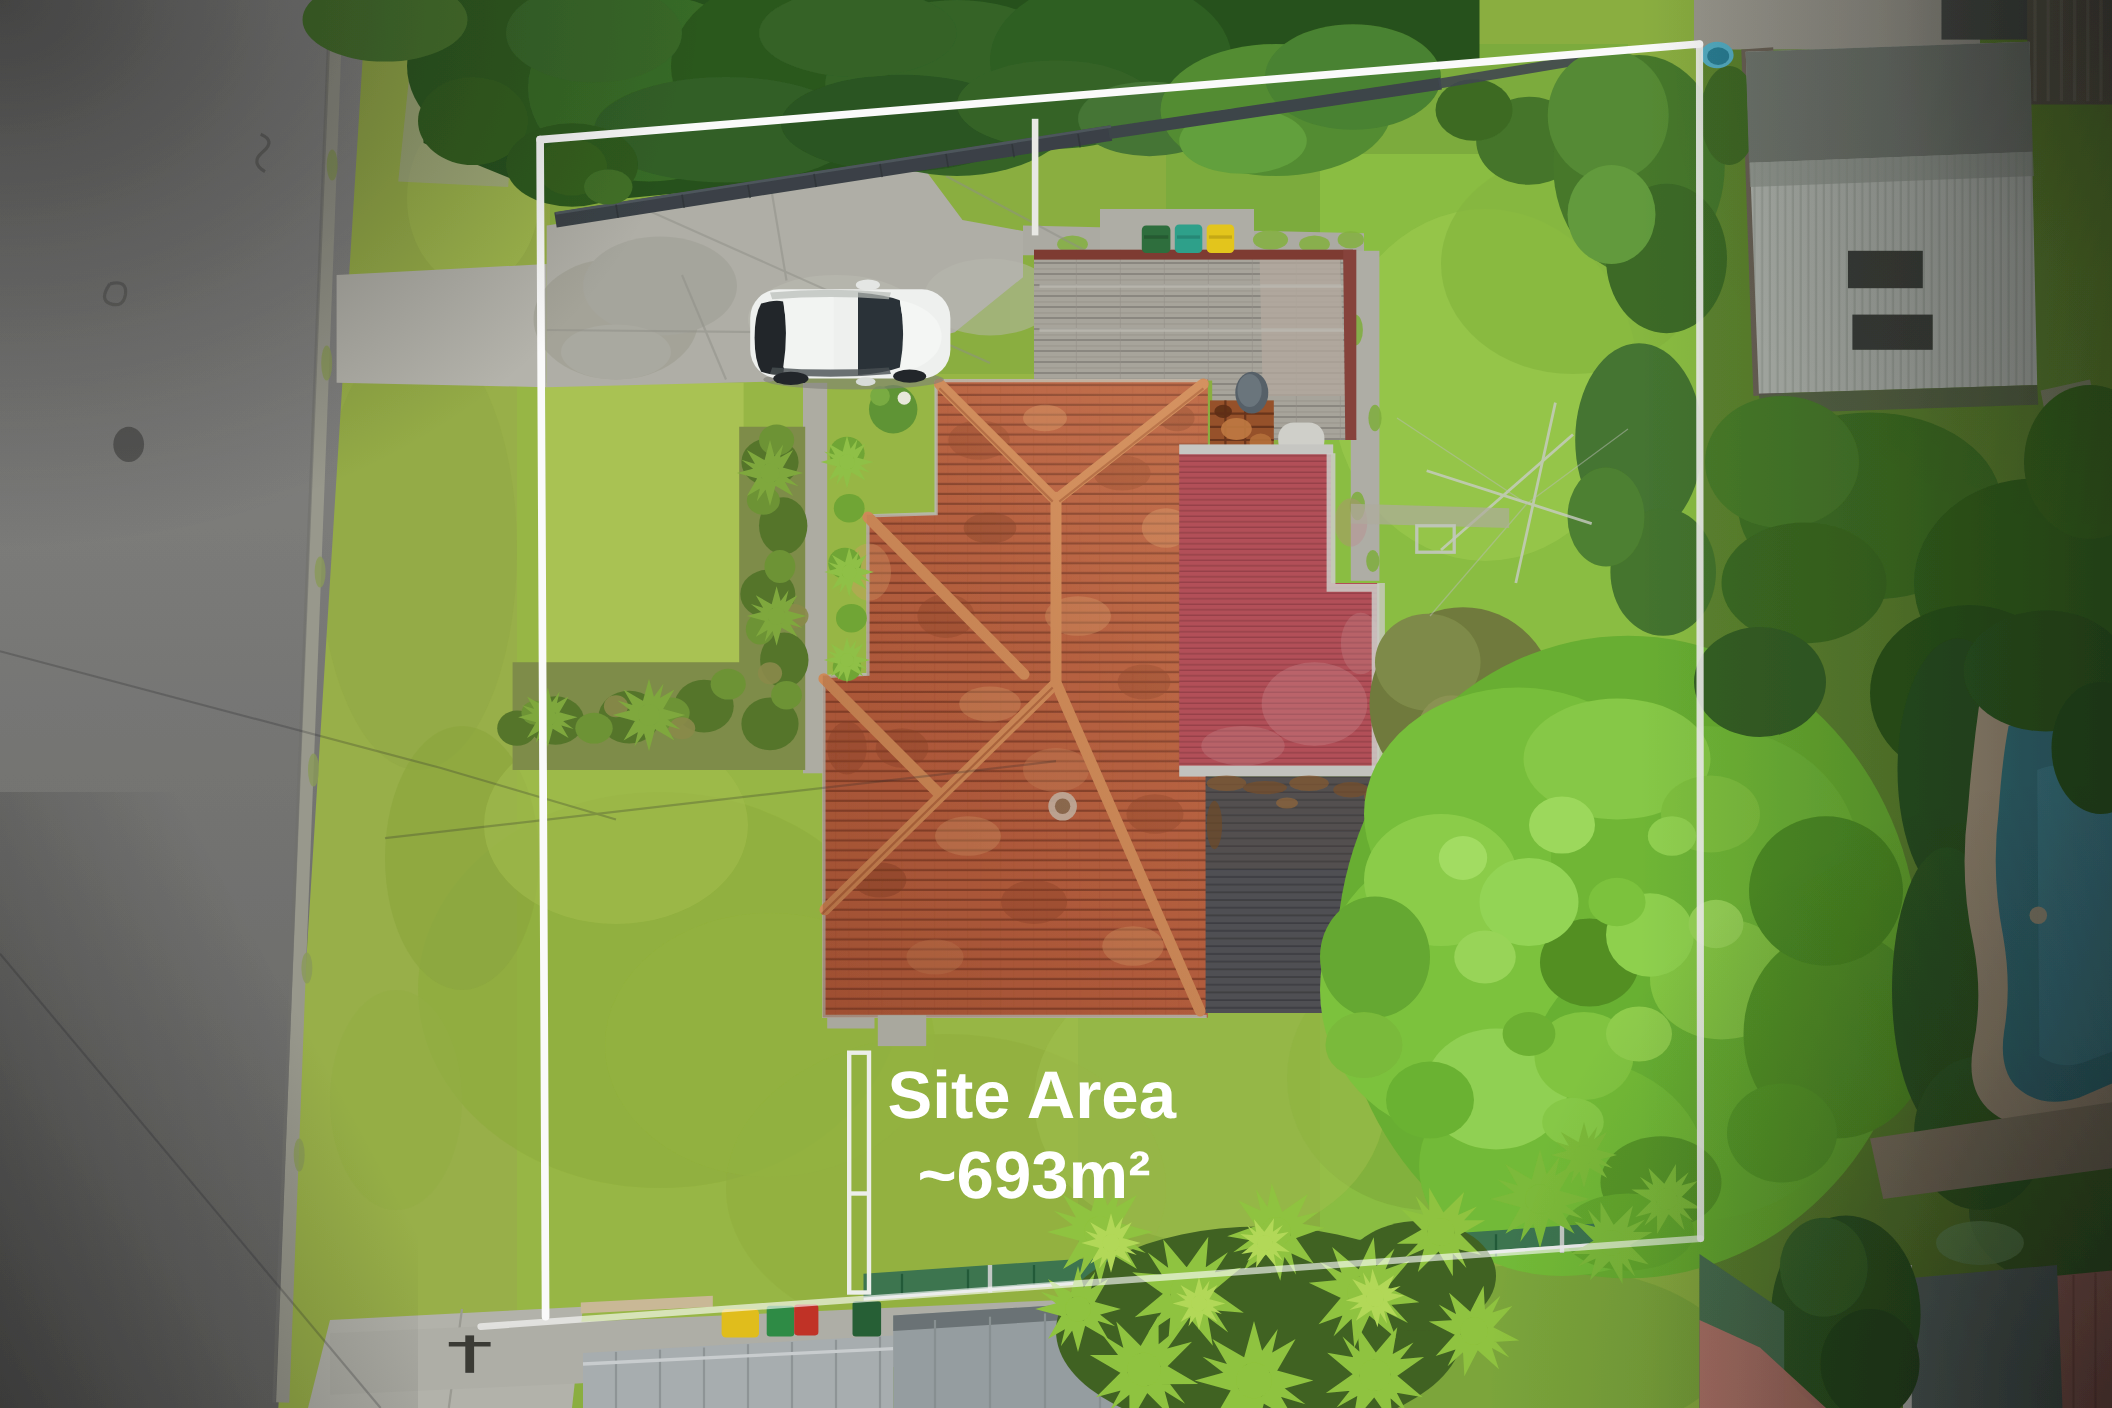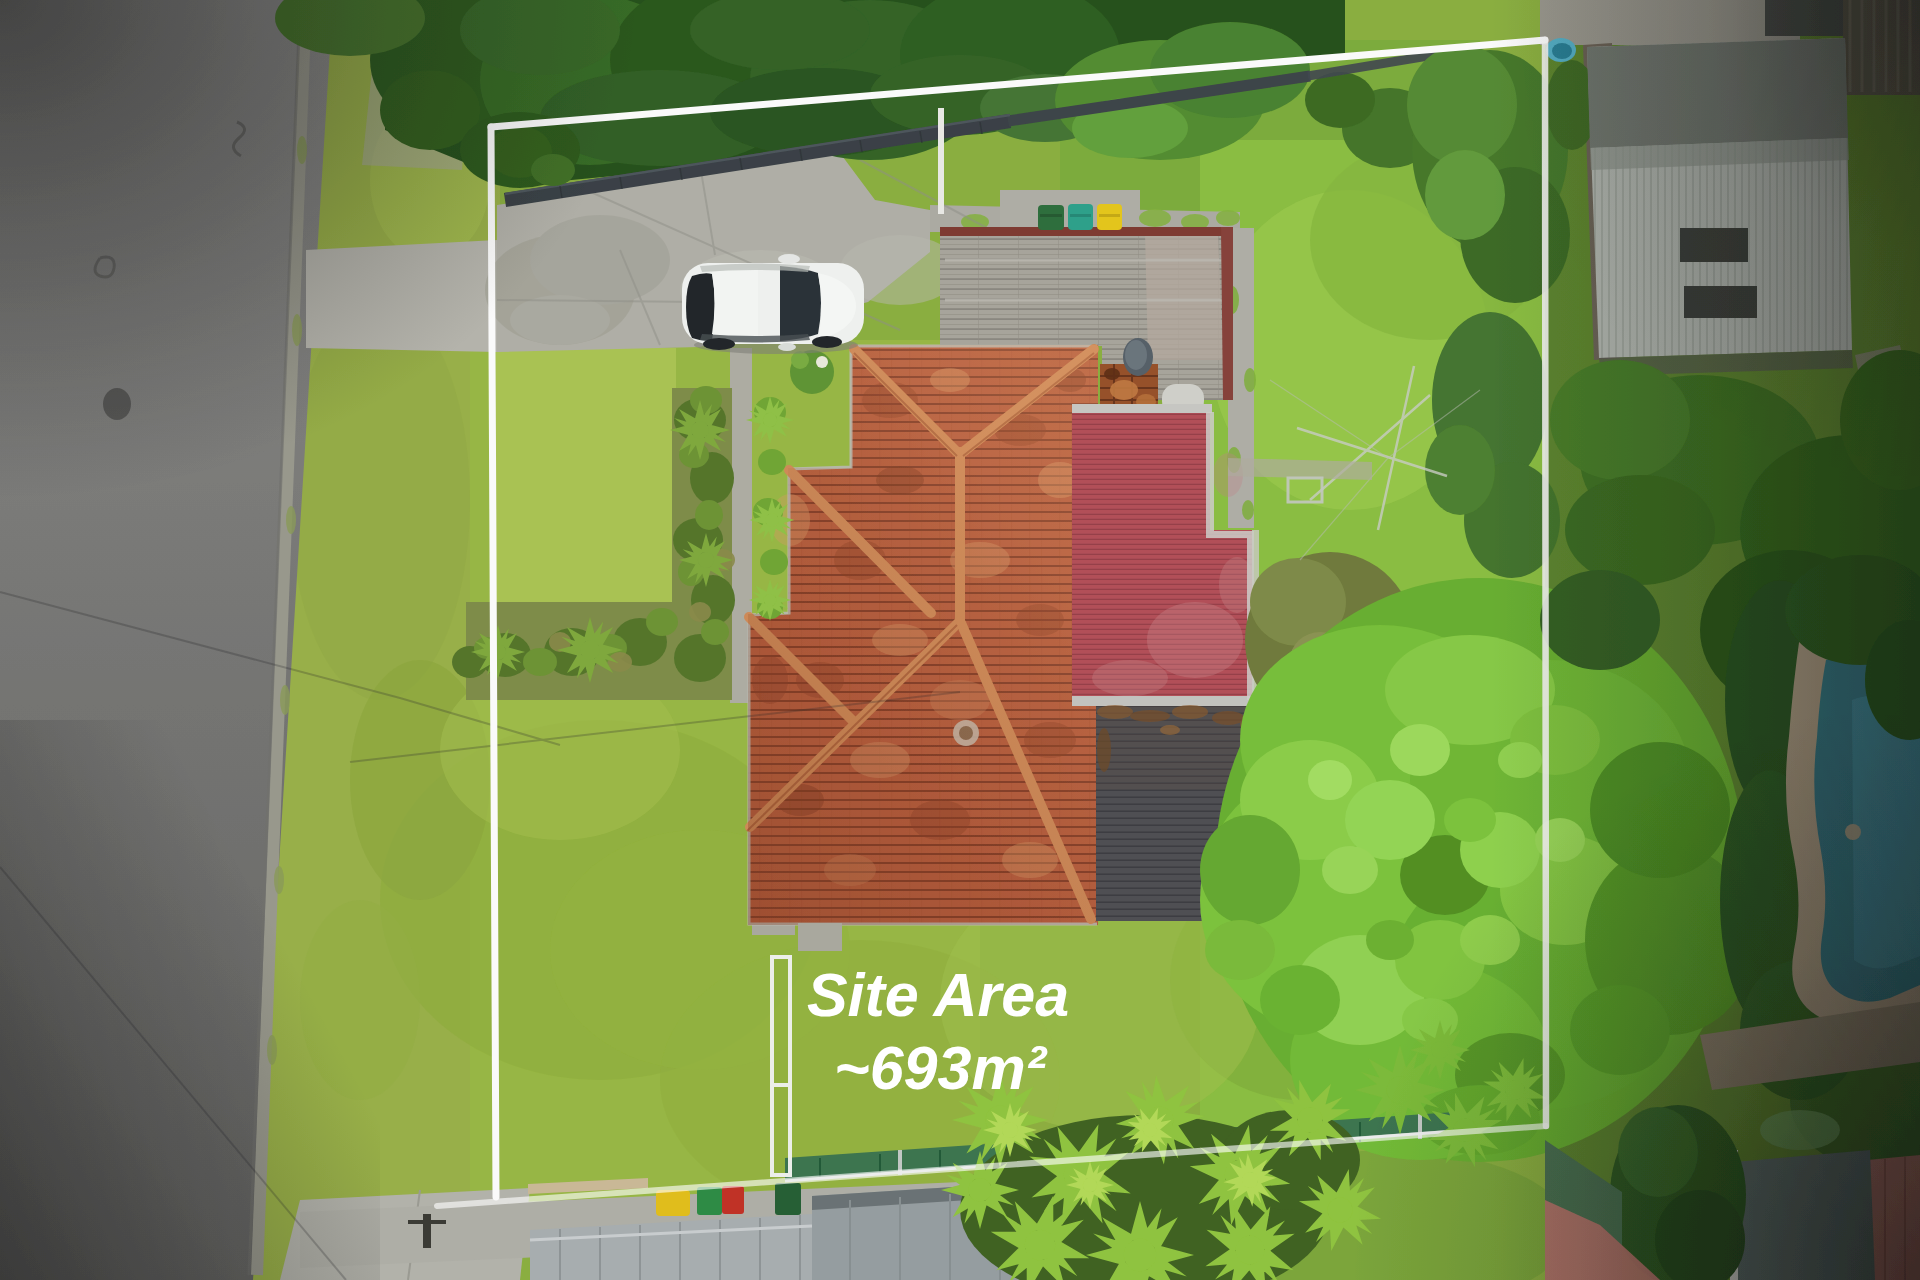--- a/index.html
+++ b/index.html
@@ -1,16 +1,16 @@
 <!DOCTYPE html>
 <html><head>
 <meta charset="utf-8">
 <style>
 html,body{margin:0;padding:0;background:#000;}
-#stage{position:relative;width:1920px;height:1280px;overflow:hidden;font-family:"Liberation Sans",sans-serif;font-style:italic;}
+#stage{position:relative;width:1920px;height:1280px;overflow:hidden;font-family:"Liberation Sans",sans-serif;}
 svg{display:block;}
 </style>
 </head>
 <body>
 <div id="stage">
 <svg width="1920" height="1280" viewBox="0 0 1920 1280">
 <defs>
   <linearGradient id="roadg" x1="0" y1="0" x2="0" y2="1">
     <stop offset="0" stop-color="#8a8a88"></stop>
     <stop offset="0.25" stop-color="#80807e"></stop>

